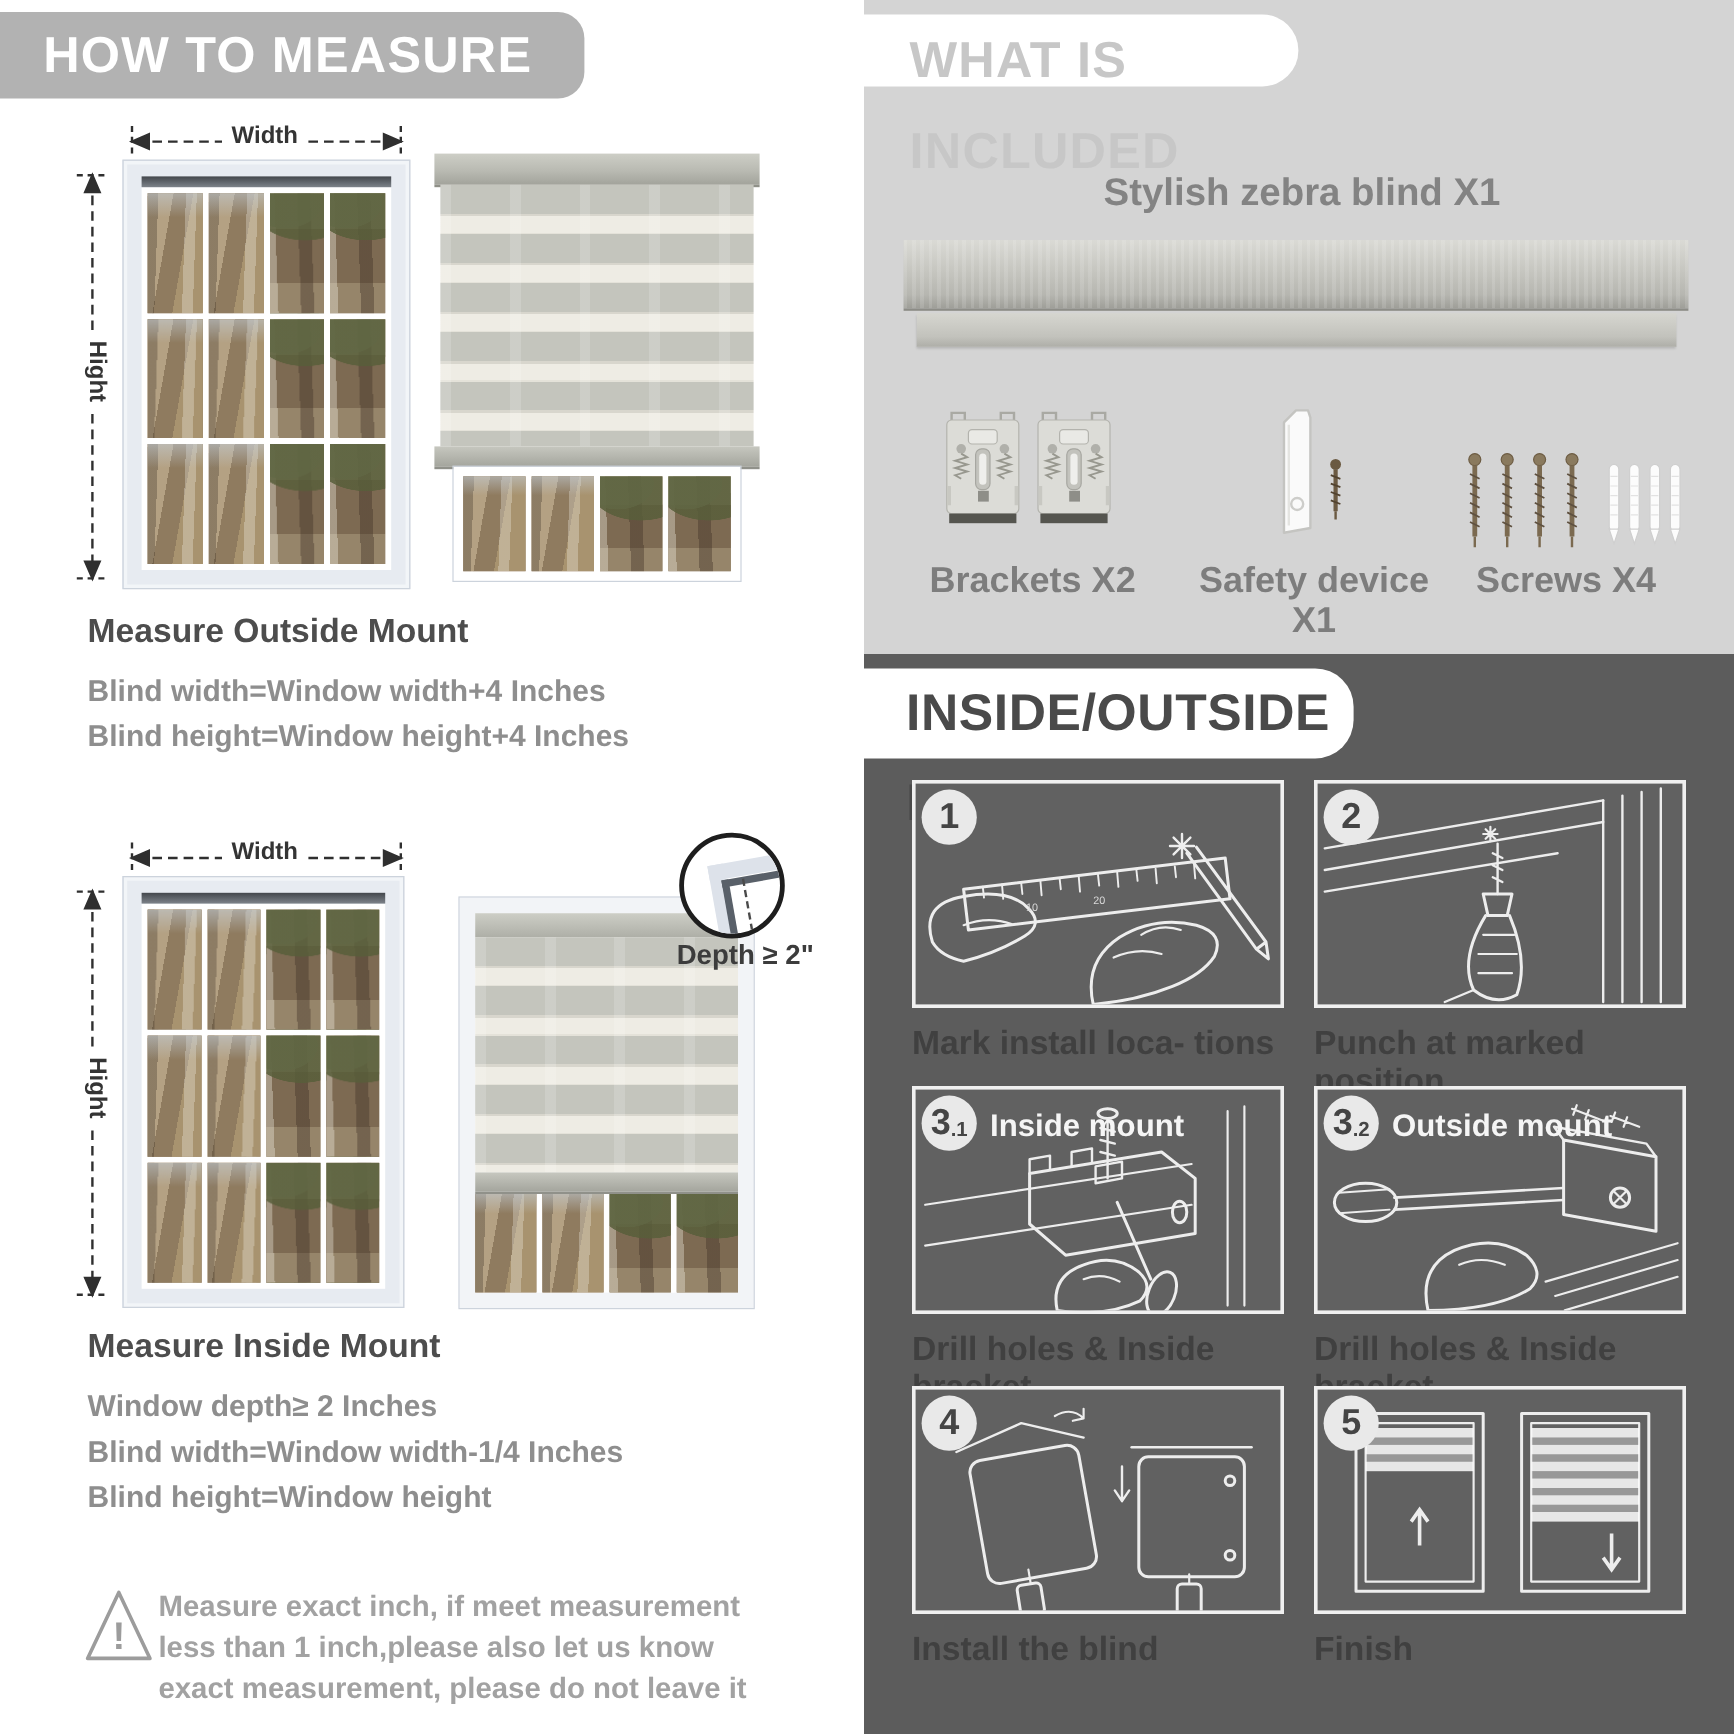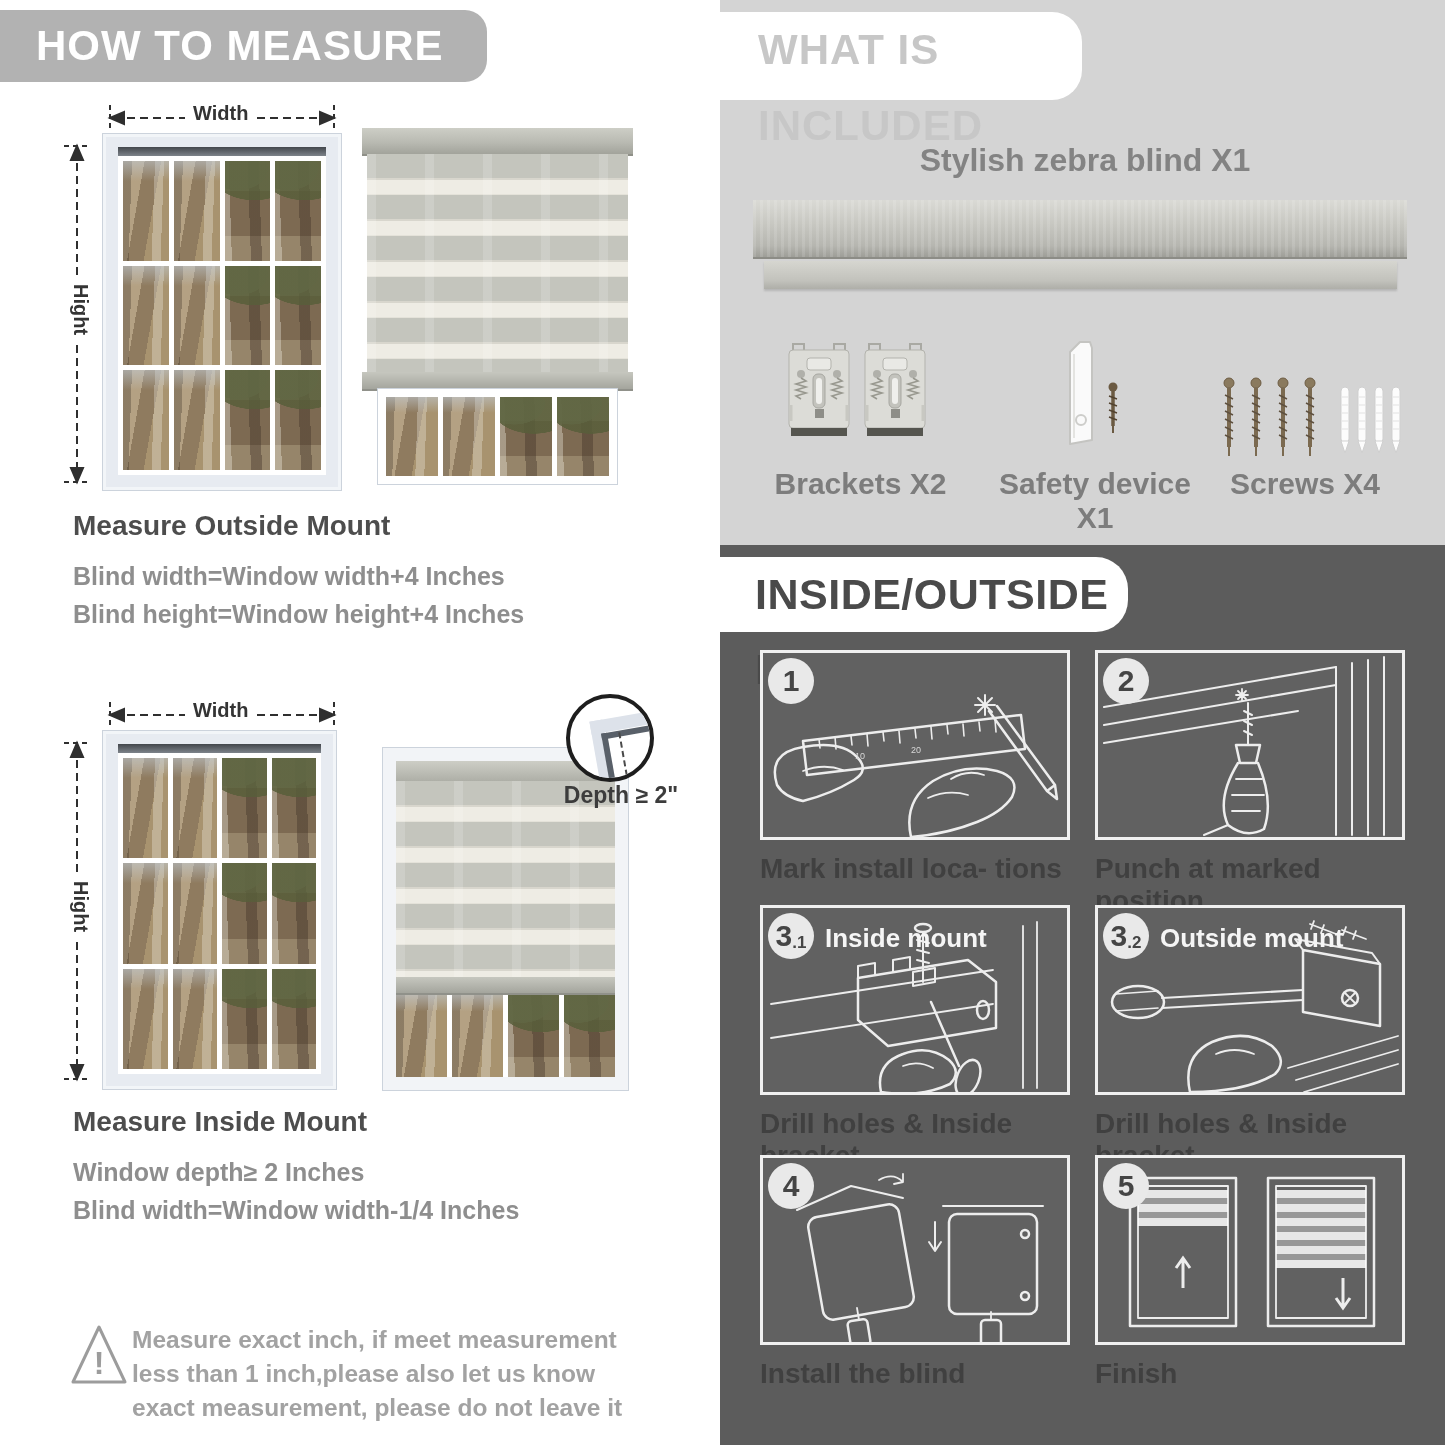--- a/index.html
+++ b/index.html
@@ -61,21 +61,21 @@
           border-top:13px solid #dde2ea;border-left:13px solid #dde2ea;transform:rotate(-10deg);}
   .mag-l2{position:absolute;left:36px;top:30px;width:56px;height:56px;
           border-top:6px solid #596069;border-left:6px solid #596069;transform:rotate(-10deg);}
   .mag-dash{position:absolute;left:52px;top:34px;height:44px;border-left:2px dashed #4a4a4a;
             transform:rotate(-10deg);}
 
   .warn-text{position:absolute;color:#a2a2a2;font-size:24.5px;line-height:34px;font-weight:bold;}
 
   
   .panel-top{position:absolute;left:720px;top:0;width:725px;height:545px;background:#d4d4d4;}
-  .included-bar{position:absolute;left:720px;top:12px;width:362px;height:88px;background:#fff;
+  .included-bar{position:absolute;left:720px;top:12px;width:362px;height:60px;background:#fff;
                 border-radius:0 30px 30px 0;color:#c7c7c7;font-weight:bold;font-size:42px;
                 line-height:76px;padding-left:38px;box-sizing:border-box;letter-spacing:1px;}
   .stylish-label{position:absolute;left:840px;top:142px;width:490px;text-align:center;
                  font-size:32px;font-weight:bold;color:#838383;}
   .hr-bar1{position:absolute;left:753px;top:200px;width:654px;height:57px;
            background:
              repeating-linear-gradient(90deg, rgba(255,255,255,.12) 0 3px, rgba(0,0,0,0) 3px 7px),
              linear-gradient(180deg,#dadad5 0%,#c6c6c0 45%,#b6b6b0 80%,#9e9e98 100%);
            border-bottom:2px solid #8c8c86;}
   .hr-bar2{position:absolute;left:764px;top:261px;width:633px;height:28px;
@@ -232,20 +232,21 @@
   <div class="mag" style="left:566px;top:694px;">
     <div class="mag-l1"></div>
     <div class="mag-l2"></div>
     <div class="mag-dash"></div>
   </div>
   <div class="depth-label" style="left:556px;top:782px;width:130px;">Depth ≥ 2"</div>
 
   <div class="sec-heading" style="top:1106px;">Measure Inside Mount</div>
   <div class="sec-line" style="top:1158px;">Window depth≥ 2 Inches</div>
   <div class="sec-line" style="top:1196px;">Blind width=Window width-1/4 Inches</div>
+  <div class="sec-line" style="top:1234px;">Blind height=Window height</div>
 
   <svg class="abs" style="left:70px;top:1322px;" width="58" height="66">
     <polygon points="29,5 55,60 3,60" fill="none" stroke="#9c9c9c" stroke-width="3" stroke-linejoin="round"></polygon>
     <text x="29" y="52" text-anchor="middle" font-size="32" font-weight="bold" fill="#9c9c9c">!</text>
   </svg>
   <div class="warn-text" style="left:132px;top:1323px;width:505px;">Measure exact inch, if meet measurement less than 1 inch,please also let us know exact measurement, please do not leave it</div>
 
   <div class="panel-top"></div>
   <div class="included-bar">WHAT IS INCLUDED</div>
   <div class="stylish-label">Stylish zebra blind X1</div>

